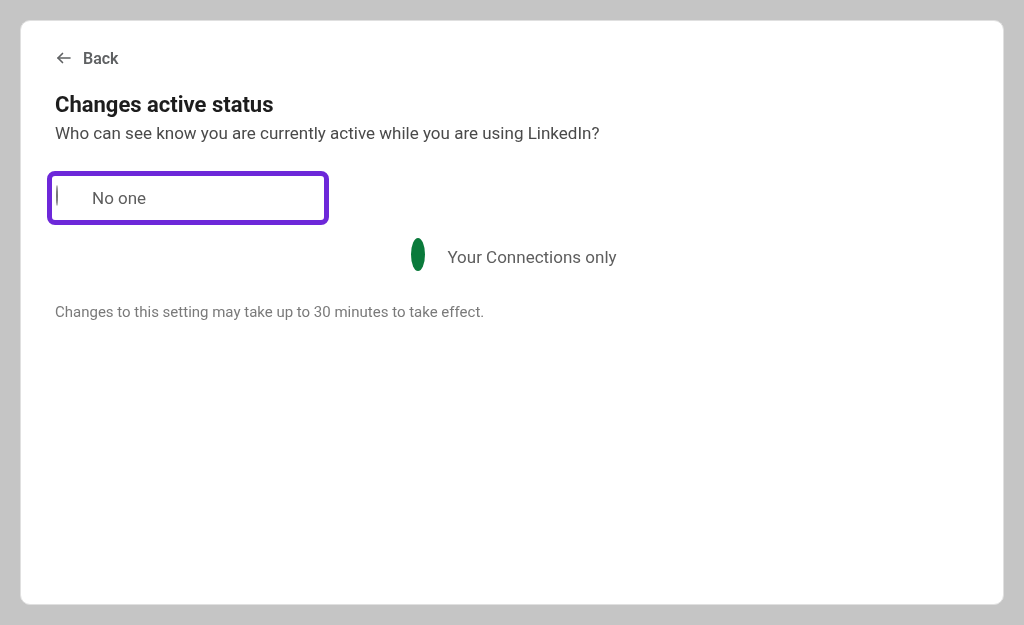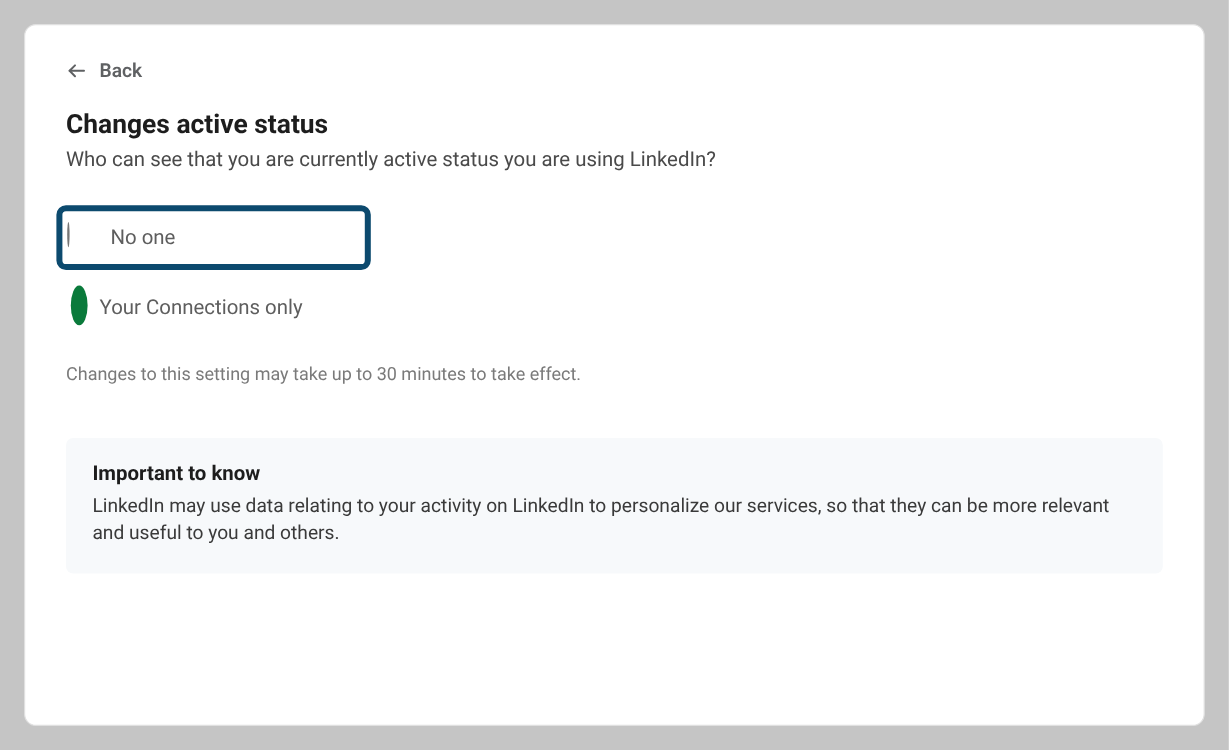--- a/index.html
+++ b/index.html
@@ -17,21 +17,21 @@
     }
     .card {
       background: #ffffff;
       border-radius: 10px;
       border: 1px solid #e0e0e0;
       height: 100%;
       padding: 28px 34px;
     }
     .back-row {
       display: flex;
-      align-items: flex-end;
+      align-items: flex-start;
       gap: 10px;
       margin-bottom: 24px;
       cursor: pointer;
     }
     .back-arrow {
       width: 18px;
       height: 18px;
       color: #5f6163;
       display: flex;
       align-items: center;
@@ -52,29 +52,31 @@
       font-size: 17px;
       color: #4a4a4a;
       margin-bottom: 28px;
     }
     .options {
       margin-bottom: 22px;
     }
     .option-row {
       display: flex;
       align-items: center;
+      gap: 12px;
       padding: 12px 0 12px 4px;
       cursor: pointer;
+      justify-content: center;
     }
     .highlight-box {
-      border: 5px solid #0c4a6e;
+      border: 5px solid #6d28d9;
       border-radius: 8px;
       padding: 10px 12px 10px 4px;
       margin: 0 0 8px -8px;
-      width: 262px;
+      width: 282px;
       display: flex;
       align-items: center;
       gap: 12px;
     }
     .radio {
       width: 24px;
       height: 24px;
       flex-shrink: 0;
     }
     .radio-empty {
@@ -91,21 +93,21 @@
       border-radius: 50%;
       background: #fff;
     }
     .option-label {
       font-size: 17px;
       color: #5e5e5e;
     }
     .note {
       font-size: 15px;
       color: #7a7a7a;
-      margin-bottom: 44px;
+      margin-bottom: 32px;
     }
     .info-box {
       background: #f7f9fb;
       border-radius: 6px;
       padding: 20px 22px 22px 22px;
     }
     .info-title {
       font-size: 17px;
       font-weight: 700;
       color: #1d1d1d;
@@ -126,37 +128,33 @@
     <span class="back-arrow">
       <svg viewBox="0 0 24 24" width="18" height="18" fill="none" stroke="currentColor" stroke-width="2.2" stroke-linecap="round" stroke-linejoin="round">
         <line x1="20" y1="12" x2="4" y2="12"></line>
         <polyline points="10 18 4 12 10 6"></polyline>
       </svg>
     </span>
     <span class="back-label">Back</span>
   </div>
 
   <h1 class="title">Changes active status</h1>
-  <p class="subtitle">Who can see that you are currently active status you are using LinkedIn?</p>
+  <p class="subtitle">Who can see know you are currently active while you are using LinkedIn?</p>
 
   <div class="options">
 
     <div class="highlight-box">
       <span class="radio"><span class="radio-empty"></span></span>
       <span class="option-label">No one</span>
     </div>
 
     <div class="option-row">
       <span class="radio"><span class="radio-selected"></span></span>
       <span class="option-label">Your Connections only</span>
     </div>
 
 
   </div>
 
   <p class="note">Changes to this setting may take up to 30 minutes to take effect.</p>
 
-  <div class="info-box">
-    <div class="info-title">Important to know</div>
-    <div class="info-text">LinkedIn may use data relating to your activity on LinkedIn to personalize our services, so that they can be more relevant and useful to you and others.</div>
-  </div>
 
 </div>
 
 </body></html>

